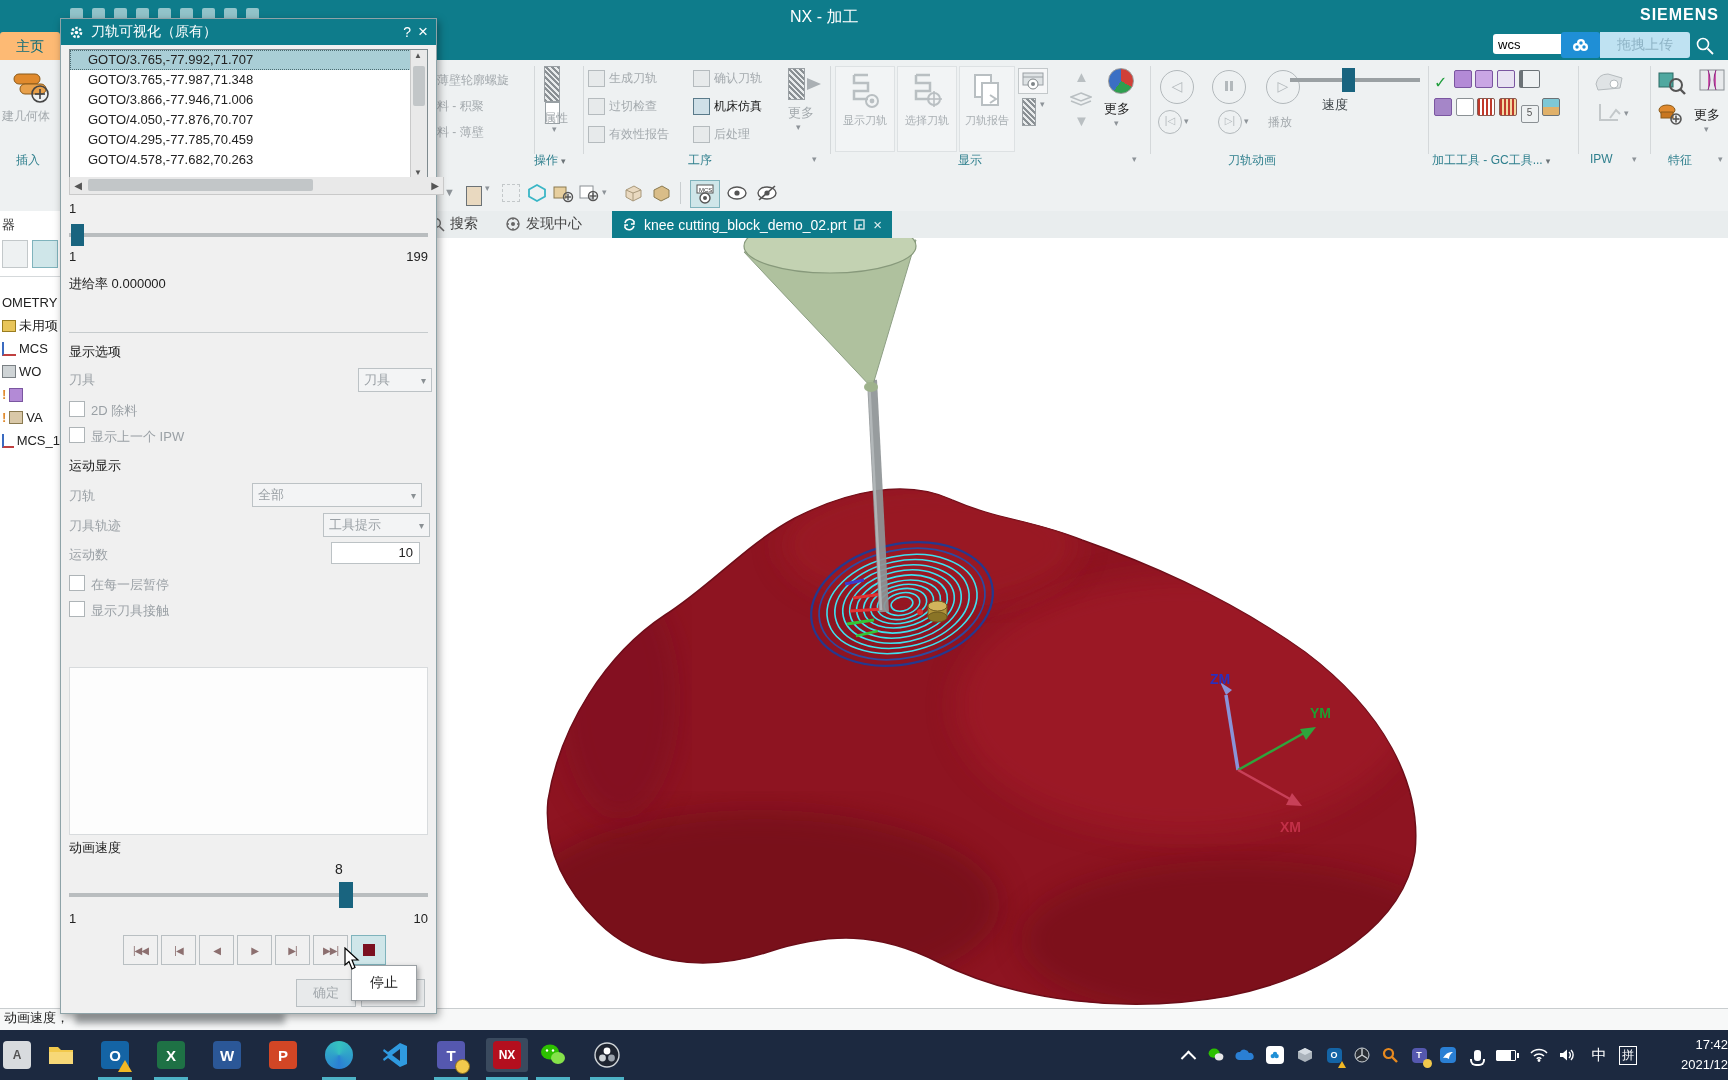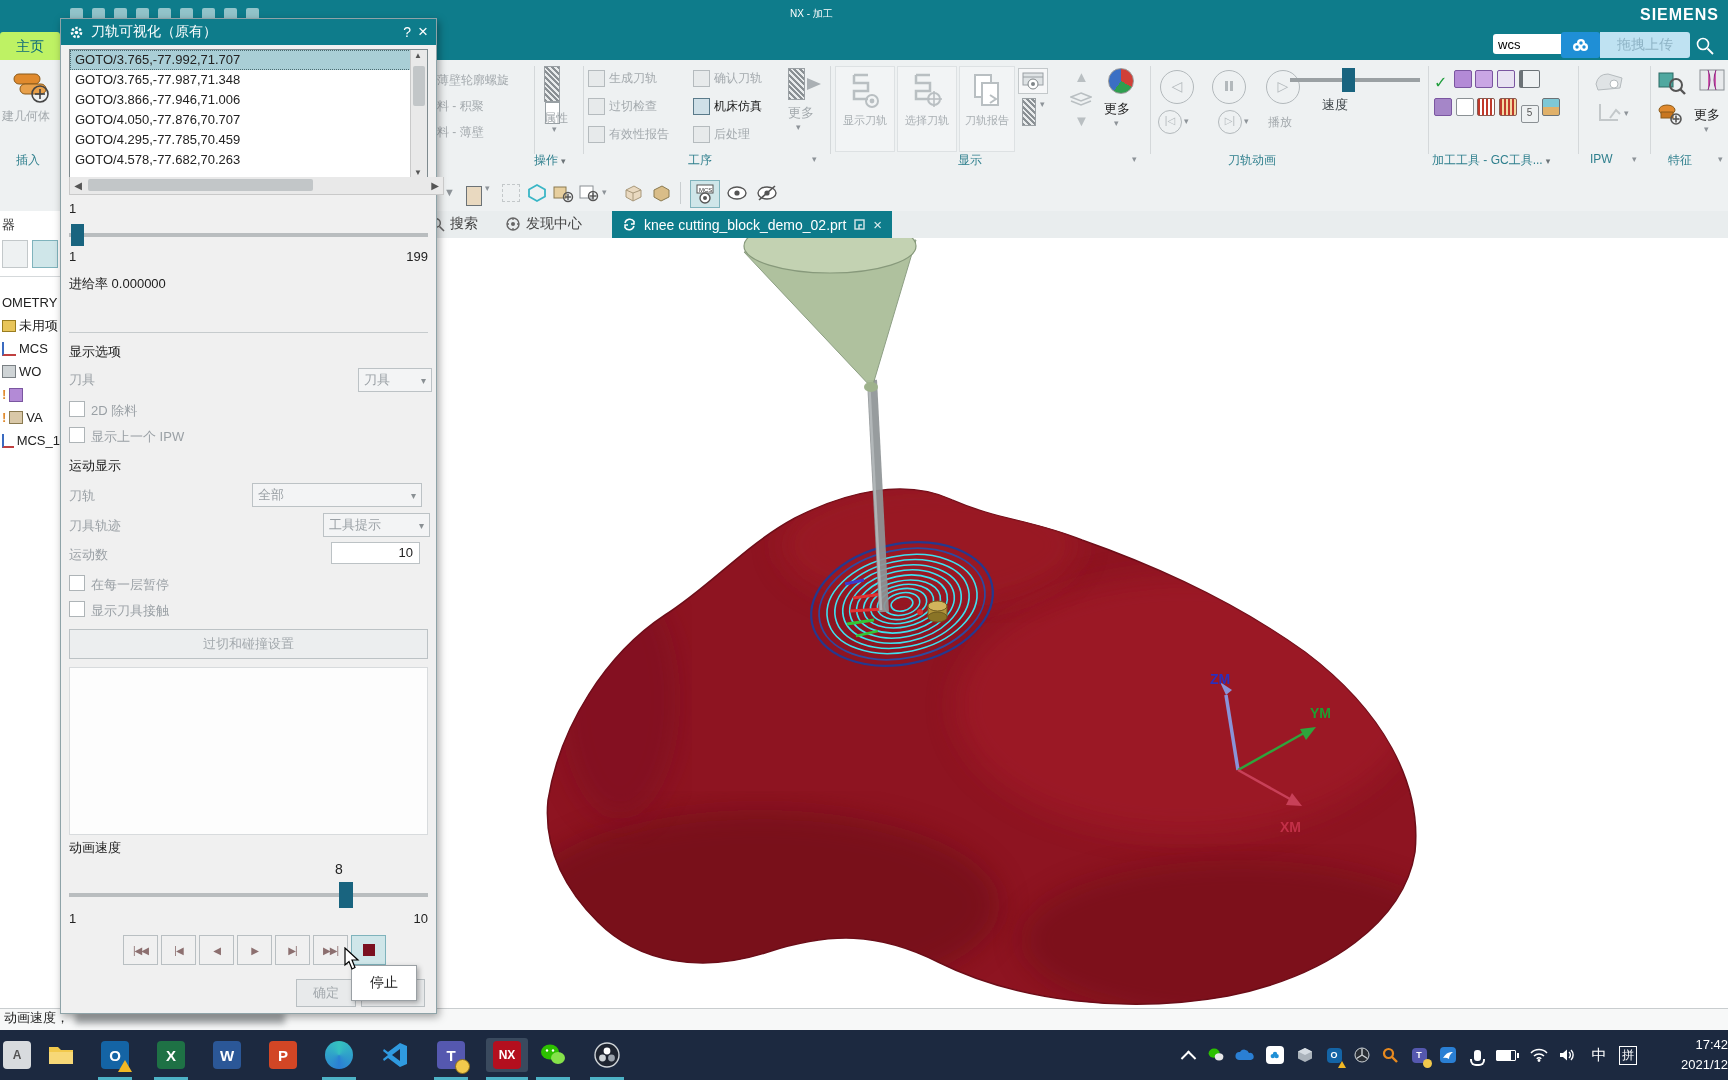--- a/index.html
+++ b/index.html
@@ -46,21 +46,21 @@
   .appsq{width:28px;height:28px;border-radius:4px;display:flex;align-items:center;justify-content:center;color:#fff;font-weight:bold;font-size:15px}
   .tray{position:absolute;top:8px;height:34px;display:flex;align-items:center;justify-content:center;color:#fff}
   
   #sidebar{left:0;top:211px;width:60px;height:797px;background:#fff;border-right:1px solid #c8cdd0;z-index:5;overflow:hidden}
   .treerow{height:23px;display:flex;align-items:center;gap:3px;font-size:13px;color:#222;white-space:nowrap;padding-left:2px}
   
   #dialog{left:60px;top:18px;width:375px;height:994px;background:#f0f0f0;border:1px solid #8ea3a8;box-shadow:2px 3px 8px rgba(0,0,0,.35);z-index:50}
   #dlg-title{position:absolute;left:0;top:0;right:0;height:26px;background:#0e7c8b;color:#fff;display:flex;align-items:center;padding:0 8px;font-size:14px;gap:7px}
   .dl{position:absolute;left:8px;right:8px}
   .listbox{background:#fff;border:1px solid #7e8a8e;font-size:13px;overflow:hidden}
-  .lrow{height:20px;line-height:20px;padding-left:5px;white-space:nowrap}
+  .lrow{height:20px;line-height:20px;padding-left:18px;white-space:nowrap}
   .lrow.sel{background:#a9ced6;outline:1px dotted #4a6a70;outline-offset:-1px}
   .vscroll{position:absolute;right:0;top:0;bottom:0;width:16px;background:#e9e9e9;border-left:1px solid #c9c9c9}
   .sthumb{position:absolute;left:2px;width:12px;background:#c2c6c8;border-radius:2px}
   .hscroll{background:#e9e9e9;border:1px solid #c9c9c9;border-top:none;position:relative}
   .harrow{position:absolute;top:0;width:16px;height:100%;display:flex;align-items:center;justify-content:center;color:#555;font-size:10px}
   .track{position:absolute;left:0;right:0;height:4px;background:#b9bdbf;top:50%;margin-top:-2px}
   .handle{position:absolute;width:14px;height:26px;background:#19647f;top:50%;margin-top:-13px}
   .cbx{width:14px;height:14px;border:1px solid #aeb4b7;background:#fff;display:inline-block;vertical-align:-2px;margin-right:6px}
   .combo{position:absolute;height:22px;border:1px solid #bcc2c5;background:#f3f4f5;color:#9aa0a5;display:flex;align-items:center;padding:0 5px;font-size:13px}
   .combo::after{content:"▾";margin-left:auto;font-size:10px;color:#8a9094;padding-left:6px}
@@ -71,26 +71,26 @@
   .okbtn{position:absolute;height:26px;border:1px solid #b9bfc2;background:#e8eaeb;color:#a3a9ad;font-size:13px;display:flex;align-items:center;justify-content:center}
   #tooltip{position:absolute;left:290px;top:946px;width:64px;height:34px;background:#fff;border:1px solid #9aa0a4;box-shadow:2px 2px 5px rgba(0,0,0,.3);display:flex;align-items:center;justify-content:center;font-size:14px;color:#222;z-index:10}
 </style>
 </head>
 <body>
 
 <div class="ab teal" id="titlebar">
   <div class="ab" style="left:70px;top:8px">
     <span class="qat"></span><span class="qat"></span><span class="qat"></span><span class="qat"></span><span class="qat"></span><span class="qat"></span><span class="qat"></span><span class="qat"></span><span class="qat"></span>
   </div>
-  <div class="ab white" style="left:790px;top:7px;font-size:10px">NX - 加工</div>
+  <div class="ab white" style="left:790px;top:7px;font-size:16px">NX - 加工</div>
   <div class="ab white" style="left:1640px;top:6px;font-size:16px;font-weight:bold;letter-spacing:1px">SIEMENS</div>
 </div>
 
 <div class="ab teal" id="menubar">
-  <div class="ab" style="left:0;top:2px;width:60px;height:28px;background:#bef264;border-radius:3px 3px 0 0;text-align:center;line-height:28px;color:#0e6b79;font-size:14px">主页</div>
+  <div class="ab" style="left:0;top:2px;width:60px;height:28px;background:#fdba74;border-radius:3px 3px 0 0;text-align:center;line-height:28px;color:#0e6b79;font-size:14px">主页</div>
   <input class="ab" style="left: 1493px; top: 4px; width: 66px; height: 20px; border: none; border-radius: 3px 0px 0px 3px; padding: 0px 5px; font-size: 13px;" value="wcs">
   <div class="ab" style="left:1561px;top:2px;width:39px;height:26px;background:#1f8fd6;border-radius:3px;display:flex;align-items:center;justify-content:center">
     <svg width="22" height="14" viewBox="0 0 22 14">
         <circle cx="7" cy="9" r="4" fill="#fff"></circle>
         <circle cx="14" cy="9" r="4" fill="#fff"></circle>
         <circle cx="11" cy="5" r="4" fill="#fff"></circle>
         <circle cx="7" cy="9" r="1.7" fill="#1f8fd6"></circle>
         <circle cx="14" cy="9" r="1.7" fill="#1f8fd6"></circle>
         <circle cx="11" cy="5" r="1.7" fill="#1f8fd6"></circle>
       </svg>
@@ -530,21 +530,20 @@
       <span>全部</span>
     </div>
   <div class="dl gray" style="top:498px">刀具轨迹</div>
   <div class="combo" style="left:262px;width:95px;top:494px">
       <span>工具提示</span>
     </div>
   <div class="dl gray" style="top:527px">运动数</div>
   <div class="ab" style="left:270px;width:89px;height:22px;top:523px;border:1px solid #bcc2c5;background:#fff;text-align:right;padding:2px 6px 0 0;box-sizing:border-box;font-size:13px">10</div>
   <div class="dl gray" style="top:556px"><span class="cbx"></span><span>在每一层暂停</span></div>
   <div class="dl gray" style="top:582px"><span class="cbx"></span><span>显示刀具接触</span></div>
-  <div class="dl" style="top:610px;height:28px;border:1px solid #bcc2c5;background:#eceeef;display:flex;align-items:center;justify-content:center;color:#a3a9ad">过切和碰撞设置</div>
 
   <div class="dl" style="top:648px;height:166px;background:#fdfdfd;border:1px solid #d8dbdd"></div>
 
   <div class="dl heading" style="top:820px">动画速度</div>
   <div class="ab" style="left:264px;top:842px;width:28px;text-align:center;font-size:14px">8</div>
   <div class="dl" style="top:862px;height:28px">
     <div class="track"></div>
       <div class="handle" style="left:270px"></div>
   </div>
   <div class="dl" style="top:892px;font-size:13px">1</div>

